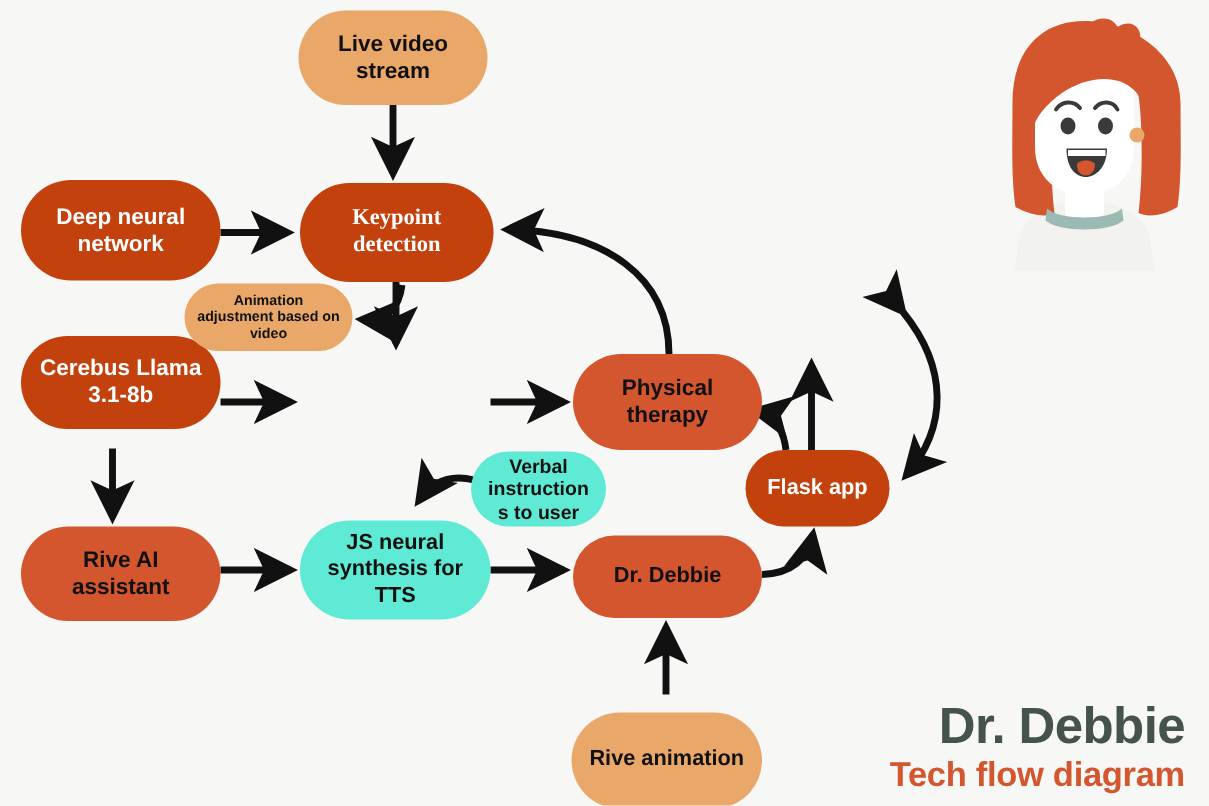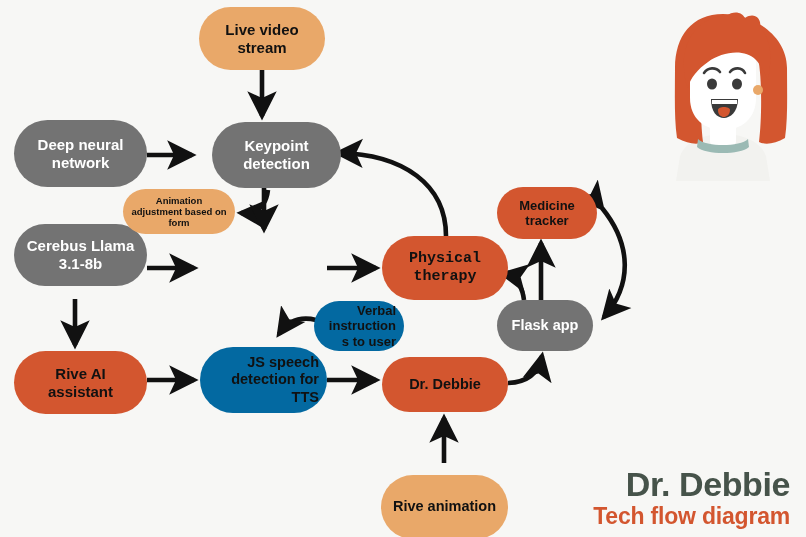--- a/index.html
+++ b/index.html
@@ -33,24 +33,24 @@
     align-items: center;
     justify-content: center;
     text-align: center;
     border-radius: 999px;
     font-weight: bold;
     line-height: 1.18;
     box-sizing: border-box;
     z-index: 2;
     padding: 2px 8px;
   }
-  .node.dark   { background: #737373; color: #ffffff; }
+  .node.dark   { background: #c2410c; color: #ffffff; }
   .node.orange { background: #e9a869; color: #111111; }
   .node.red    { background: #d3562f; color: #111111; }
-  .node.teal   { background: #0369a1; color: #111111; text-align: right; }
+  .node.teal   { background: #5eead4; color: #111111; }
 
   .t16 { font-size: 15px; }
   .t15 { font-size: 14.5px; }
   .t13 { font-size: 13px; }
   .t10 { font-size: 9.5px; }
 
   
   #title-block {
     position: absolute;
     right: 16px;
@@ -133,51 +133,48 @@
   </svg>
 
   <div class="node orange t16" style="left:199px; top:7px; width:126px; height:63px;">
     <span>Live video stream</span>
   </div>
 
   <div class="node dark t16" style="left:14px; top:120px; width:133px; height:67px;">
     <span>Deep neural network</span>
   </div>
 
-  <div class="node dark t16" style="left:212px; top:122px; width:129px; height:66px;">
+  <div class="node dark t16" style="left:200px; top:122px; width:129px; height:66px;font-family:Liberation Serif, serif;">
     <span>Keypoint detection</span>
   </div>
 
   <div class="node orange t10" style="left:123px; top:189px; width:112px; height:45px; z-index:4;">
-    <span>Animation adjustment based on form</span>
+    <span>Animation adjustment based on video</span>
   </div>
 
   <div class="node dark t16" style="left:14px; top:224px; width:133px; height:62px;">
     <span>Cerebus Llama 3.1-8b</span>
   </div>
 
 
-  <div class="node red t16" style="left:382px; top:236px; width:126px; height:64px;font-family:Liberation Mono, monospace;">
+  <div class="node red t16" style="left:382px; top:236px; width:126px; height:64px;">
     <span>Physical therapy</span>
   </div>
 
-  <div class="node red t13" style="left:497px; top:187px; width:100px; height:52px;">
-    <span>Medicine tracker</span>
-  </div>
 
   <div class="node dark t15" style="left:497px; top:300px; width:96px; height:51px;">
     <span>Flask app</span>
   </div>
 
   <div class="node red t16" style="left:14px; top:351px; width:133px; height:63px;">
     <span>Rive AI assistant</span>
   </div>
 
   <div class="node teal t15" style="left:200px; top:347px; width:127px; height:66px;">
-    <span>JS speech detection for TTS</span>
+    <span>JS neural synthesis for TTS</span>
   </div>
 
   <div class="node teal t13" style="left:314px; top:301px; width:90px; height:50px; z-index:4;">
     <span>Verbal instruction s to user</span>
   </div>
 
   <div class="node red t15" style="left:382px; top:357px; width:126px; height:55px;">
     <span>Dr. Debbie</span>
   </div>
 

